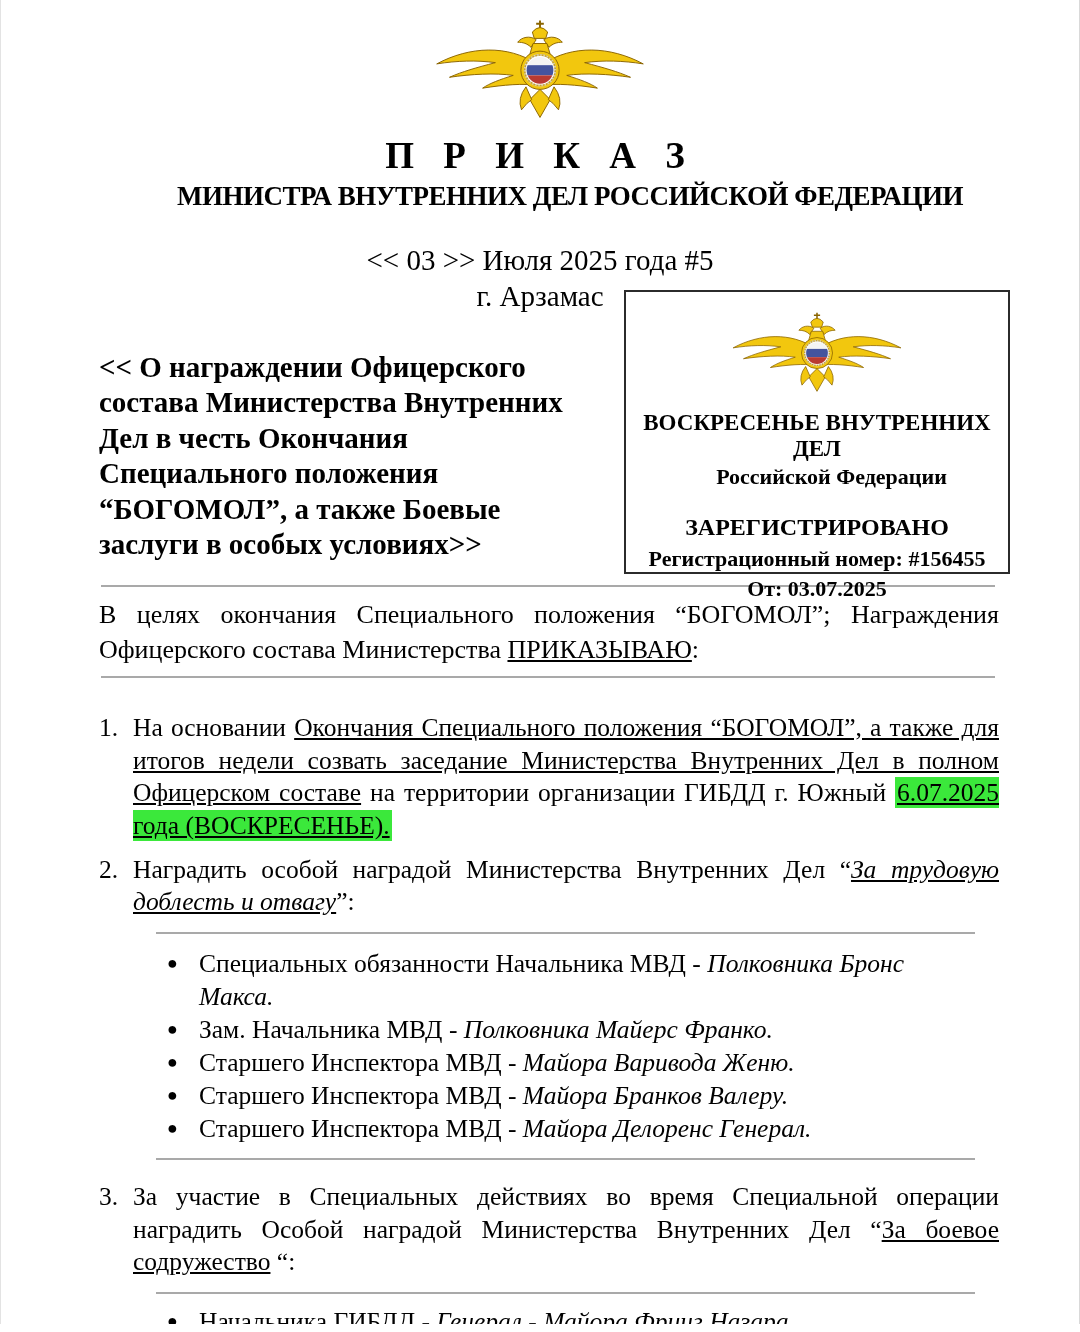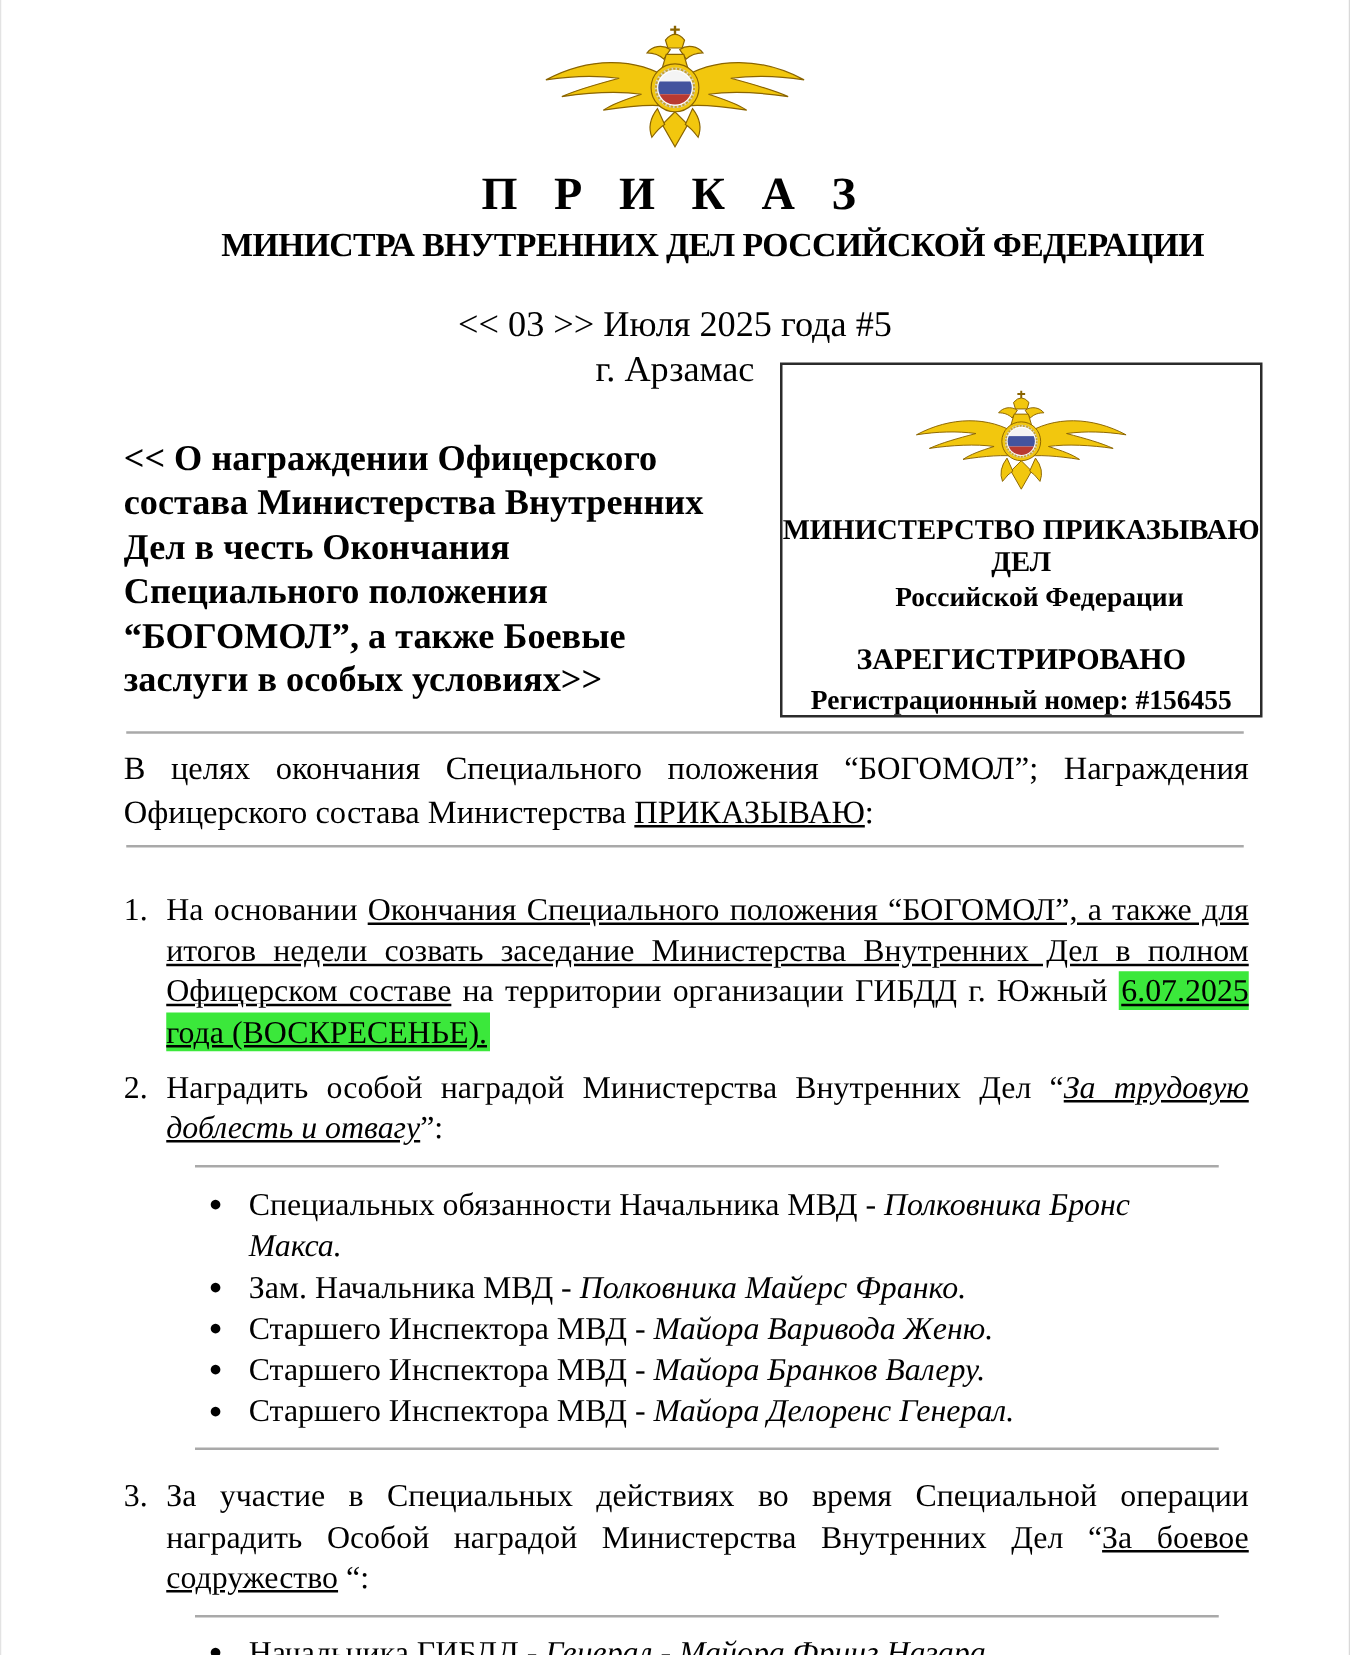--- a/index.html
+++ b/index.html
@@ -100,24 +100,25 @@
     <div class="doc-subtitle">МИНИСТРА ВНУТРЕННИХ ДЕЛ РОССИЙСКОЙ ФЕДЕРАЦИИ</div>
     <div class="doc-dateline">&lt;&lt; 03 &gt;&gt; Июля 2025 года #5</div>
     <div class="doc-cityline">г. Арзамас</div>
 
     <div class="doc-subject">&lt;&lt; О награждении Офицерского состава Министерства Внутренних Дел в честь Окончания Специального положения “БОГОМОЛ”, а также Боевые заслуги в особых условиях&gt;&gt;</div>
 
     <div class="reg-box">
       <svg class="emblem-box" viewBox="0 0 340 160">
           <use href="#mvd-emblem"></use>
         </svg>
-      <div class="reg-org1">МИНИСТЕРСТВО ПРИКАЗЫВАЮ ДЕЛ</div>
+      <div class="reg-org1">ВОСКРЕСЕНЬЕ ВНУТРЕННИХ ДЕЛ</div>
       <div class="reg-org2">Российской Федерации</div>
       <div class="reg-registered">ЗАРЕГИСТРИРОВАНО</div>
       <div class="reg-number">Регистрационный номер: #156455</div>
+      <div class="reg-date">От: 03.07.2025</div>
     </div>
   </div>
 
   <div class="content">
 
     <div class="divider"></div>
 
     <p class="preamble"><span>В целях окончания Специального положения “БОГОМОЛ”; Награждения Офицерского состава Министерства </span><span class="kw-underline">ПРИКАЗЫВАЮ</span><span>:</span></p>
 
     <div class="divider"></div>

